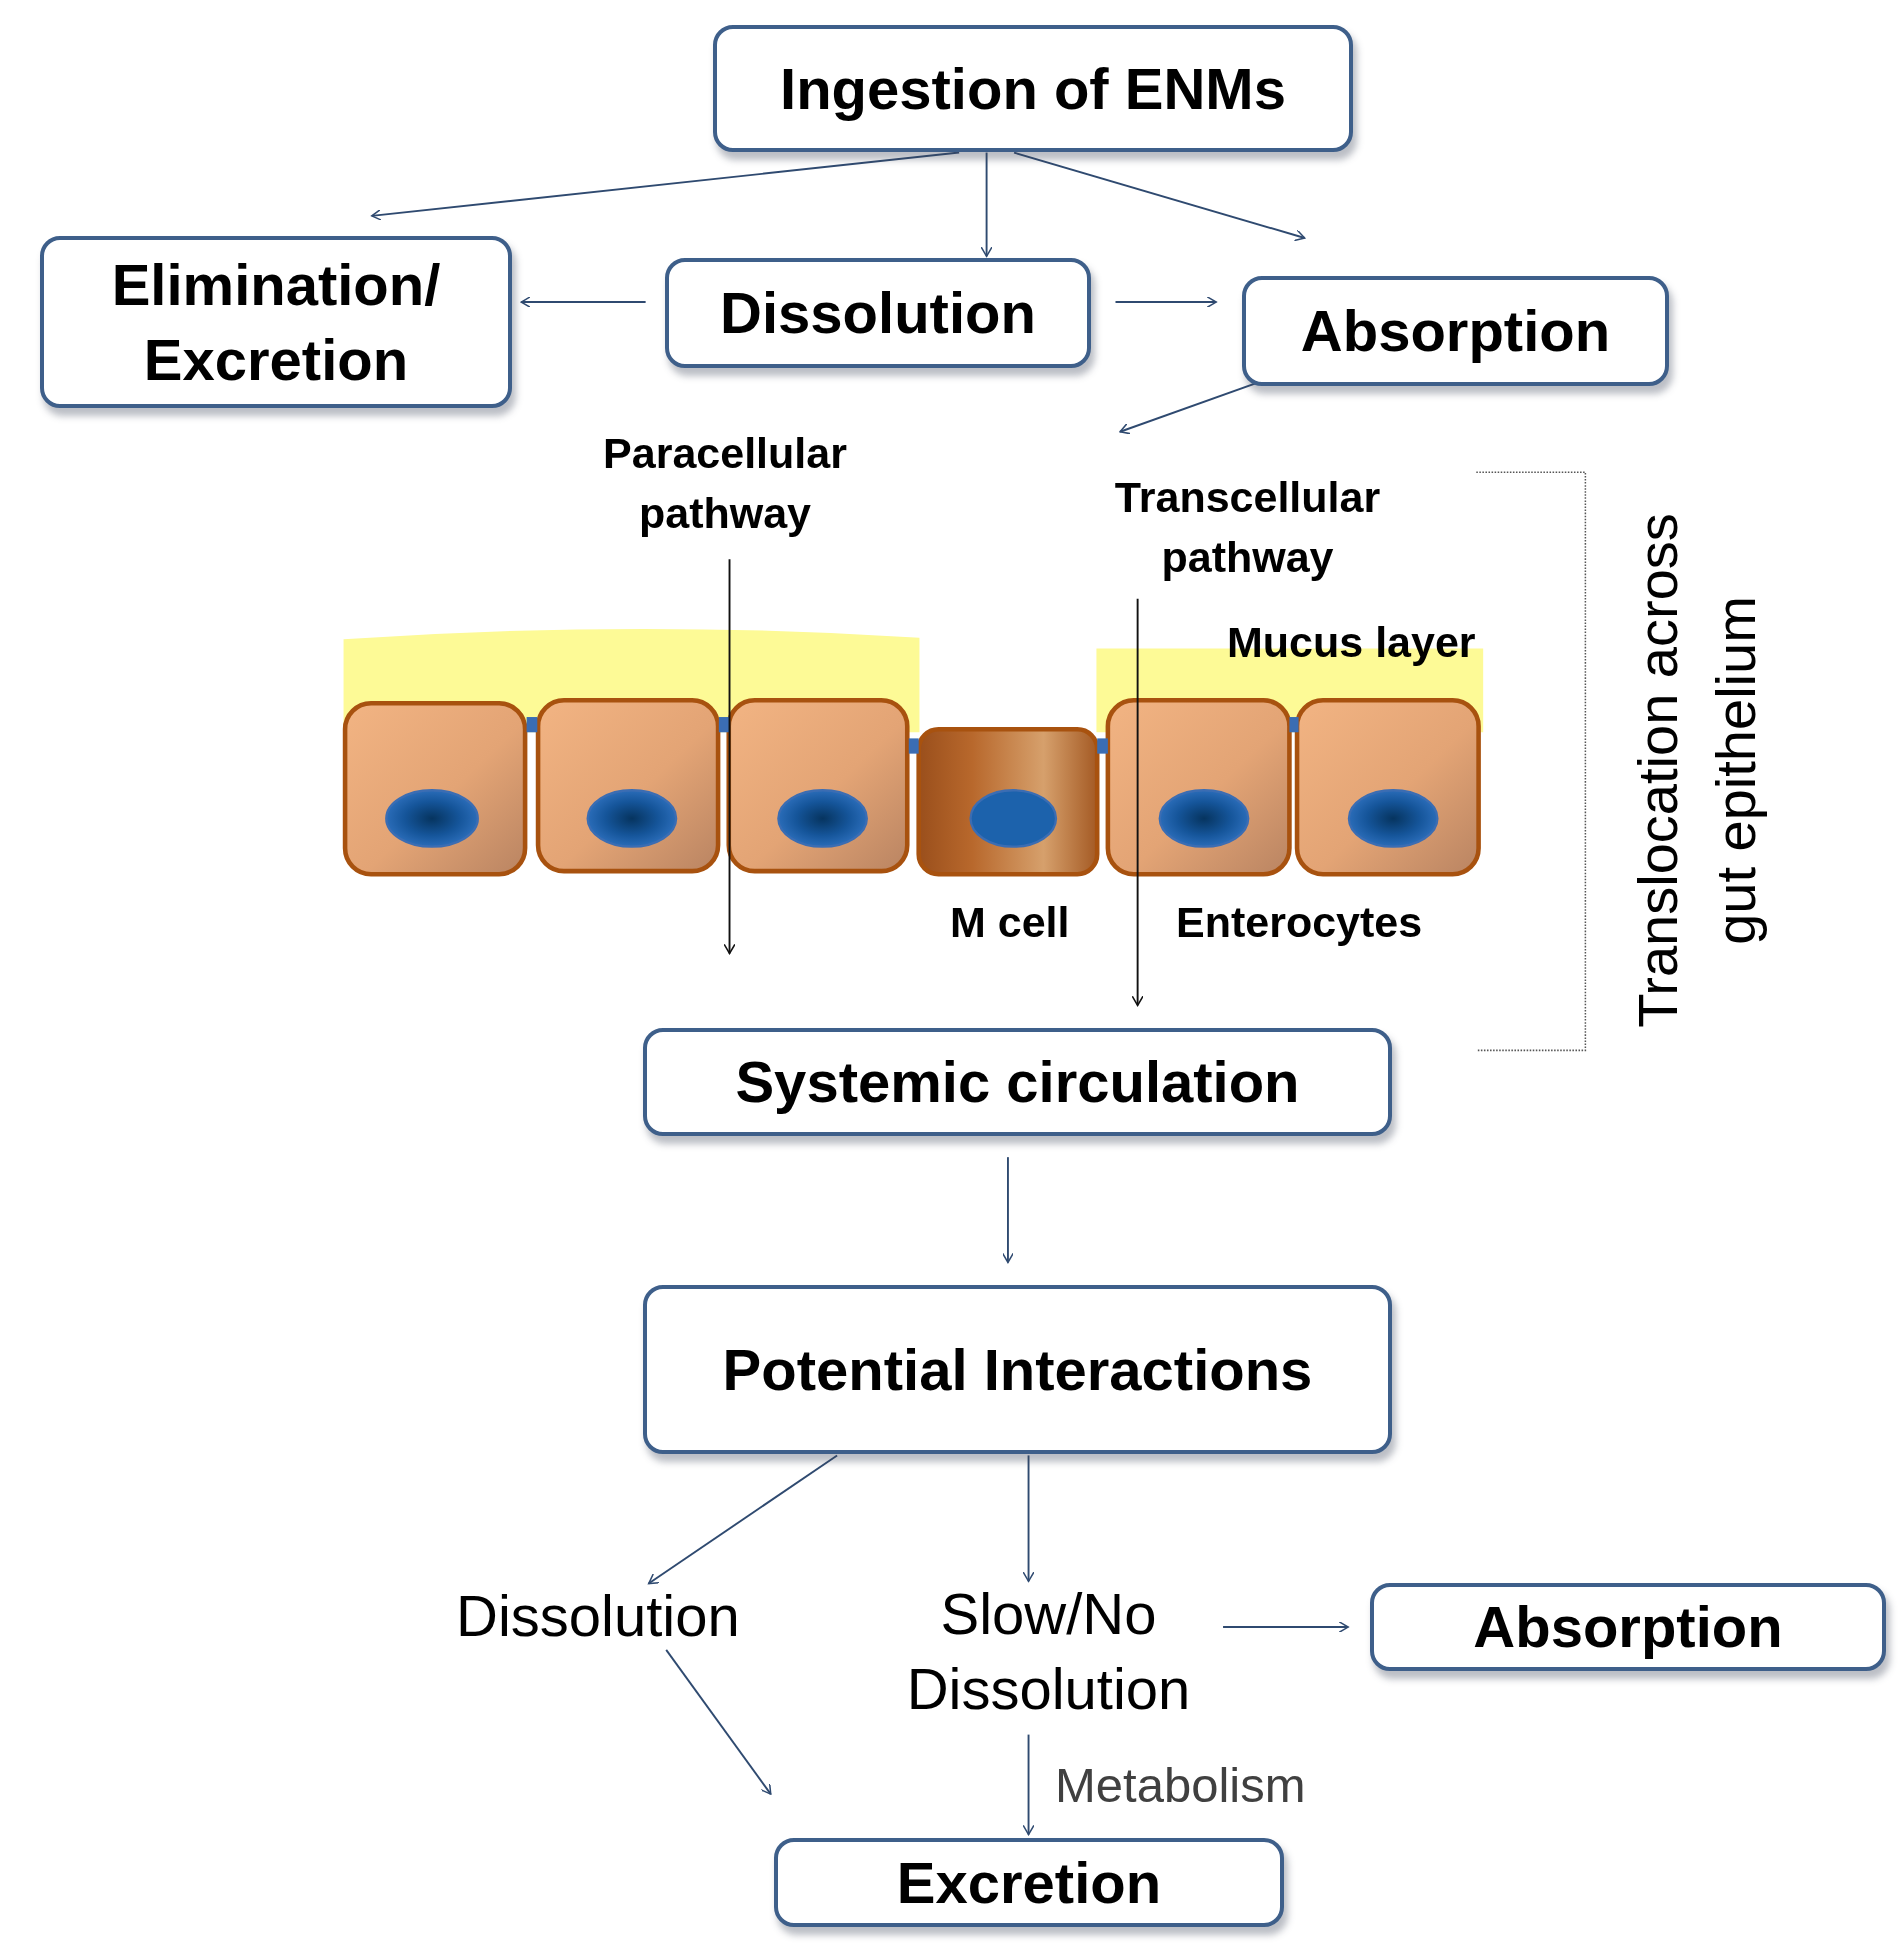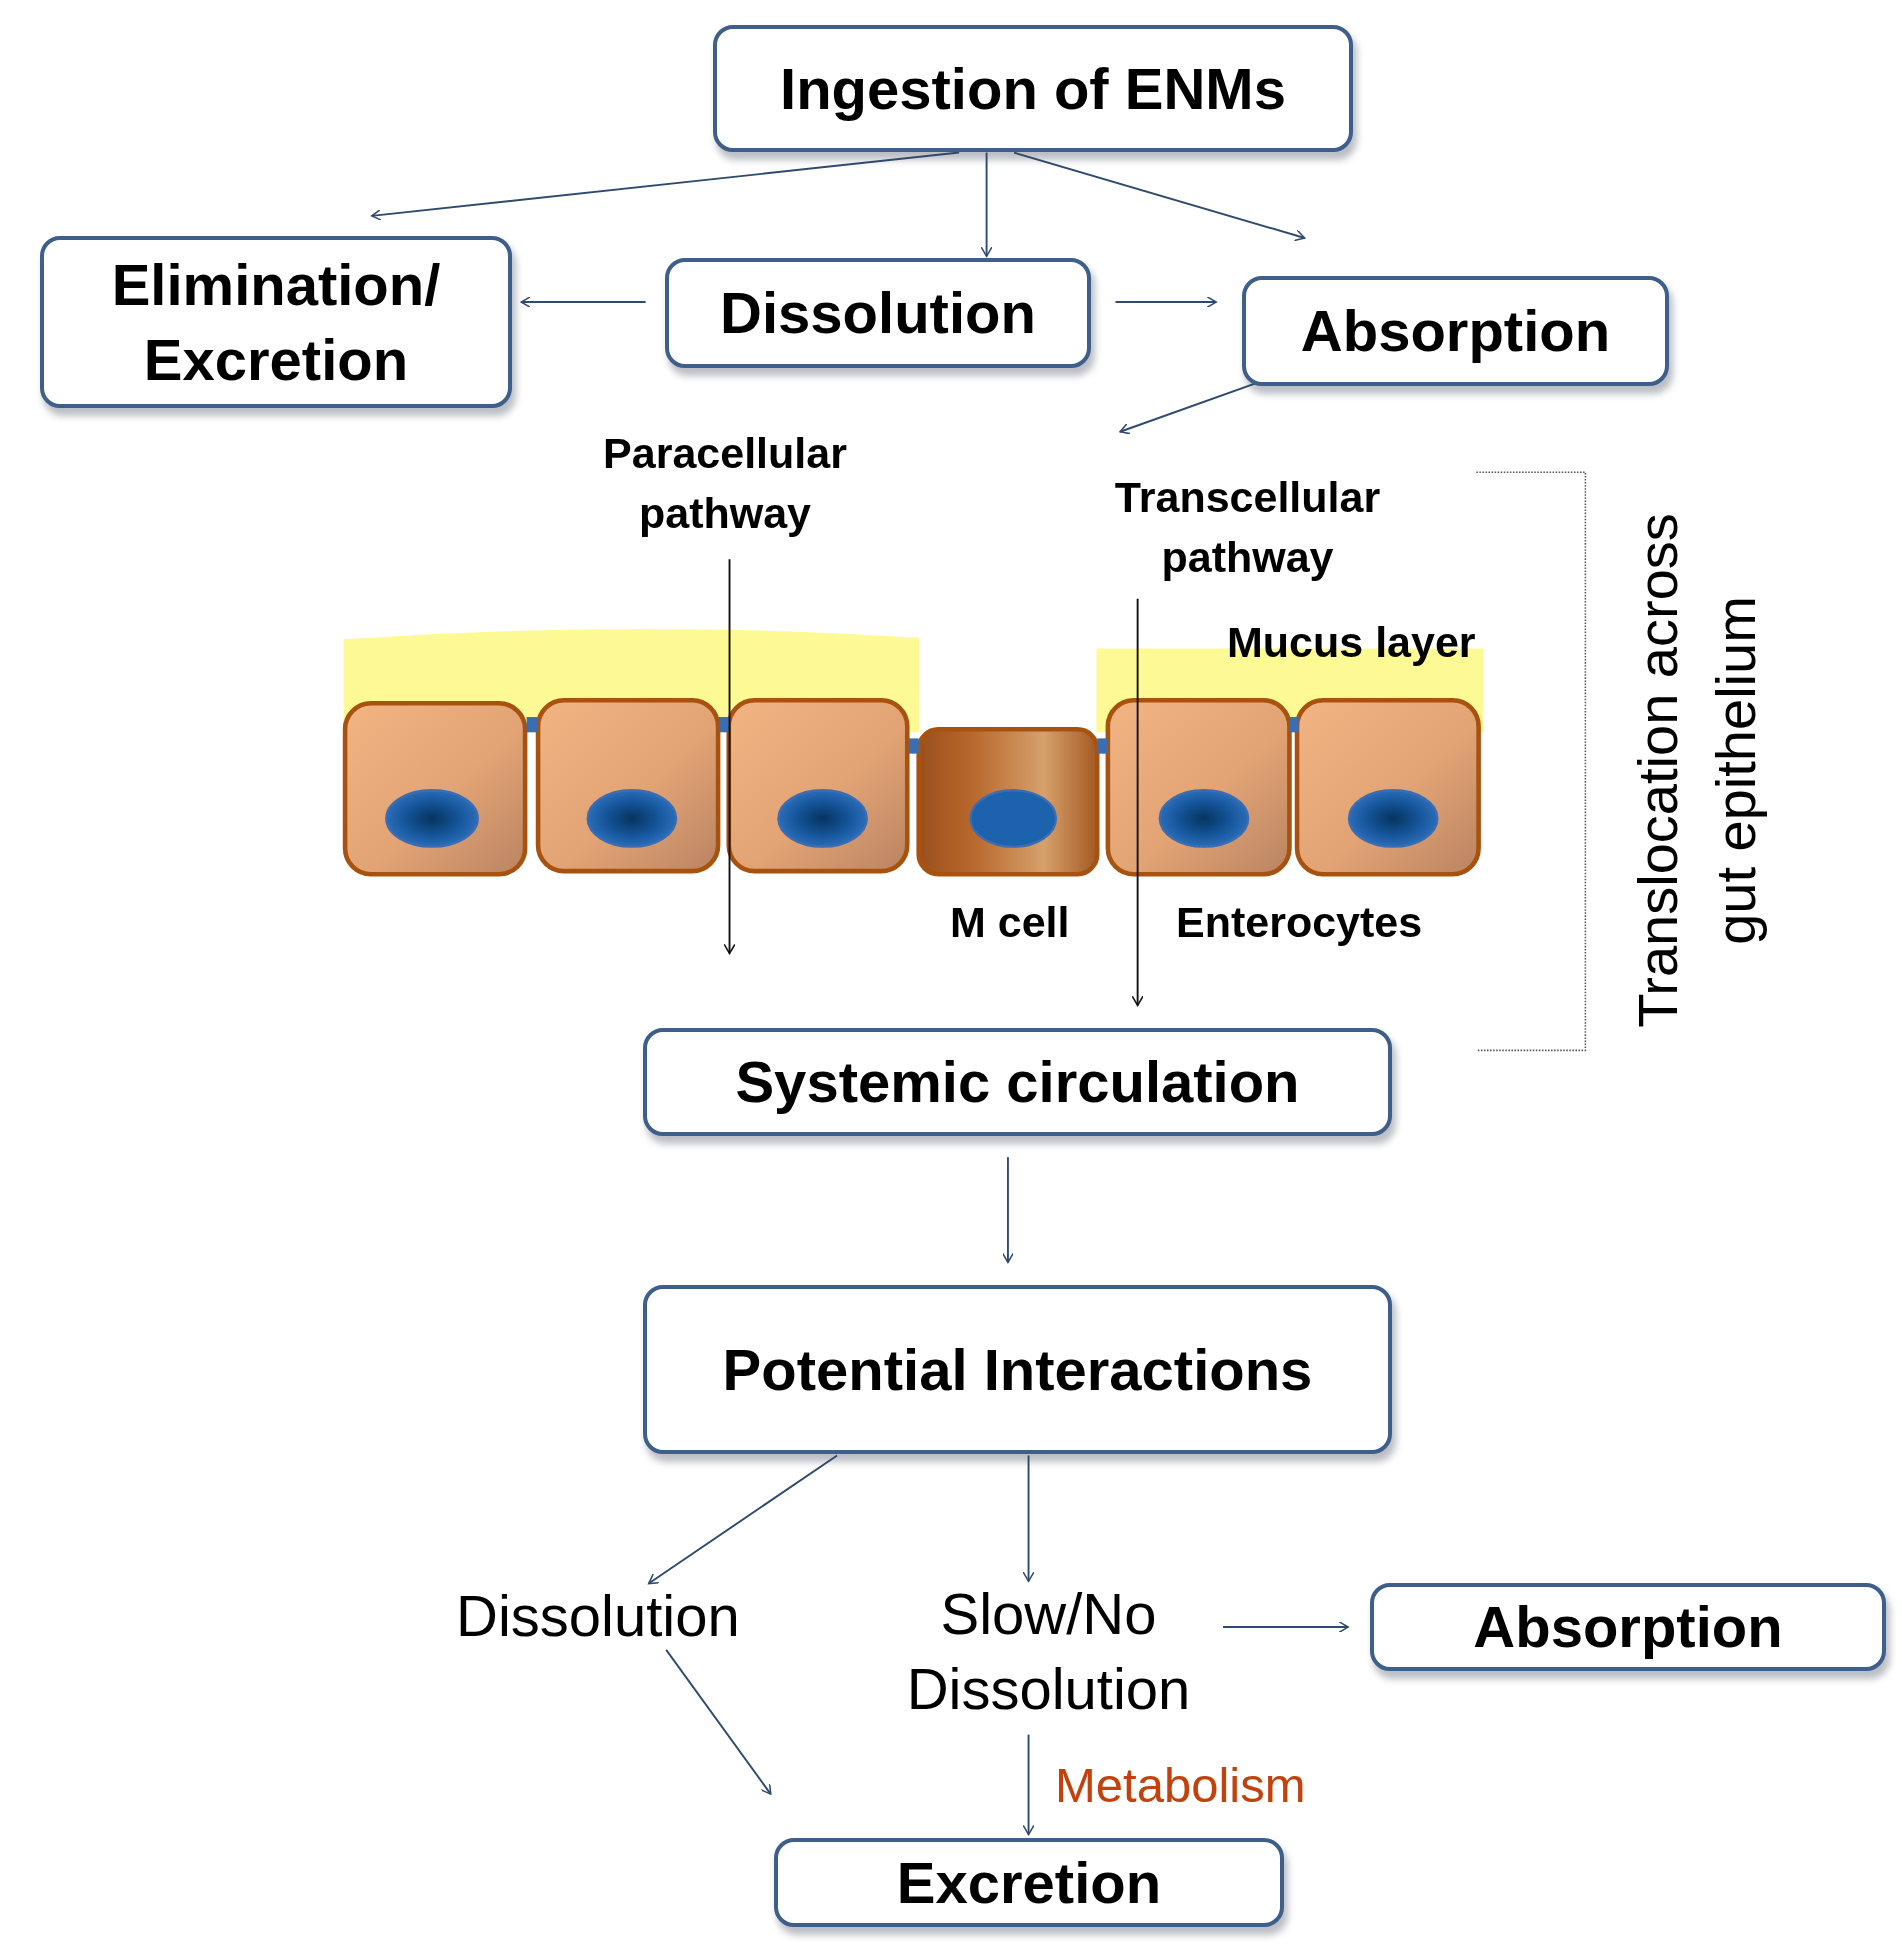--- a/index.html
+++ b/index.html
@@ -148,14 +148,14 @@
   <div>gut epithelium</div>
 </div>
 
 <div class="lbl" style="left:456px; top:1581px; font-size:58px;">Dissolution</div>
 
 <div class="lbl" style="left:896px; top:1576px; width:305px; font-size:58px; line-height:1.3;">
   <div>Slow/No</div>
   <div>Dissolution</div>
 </div>
 
-<div class="lbl" style="left:1055px; top:1756px; font-size:49px; color:#c2410c;">Metabolism</div>
+<div class="lbl" style="left:1055px; top:1756px; font-size:49px; color:#404040;">Metabolism</div>
 
 
 </body></html>

